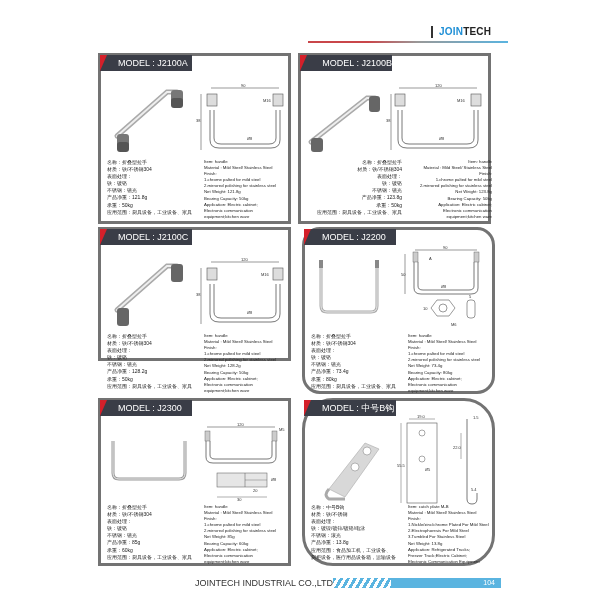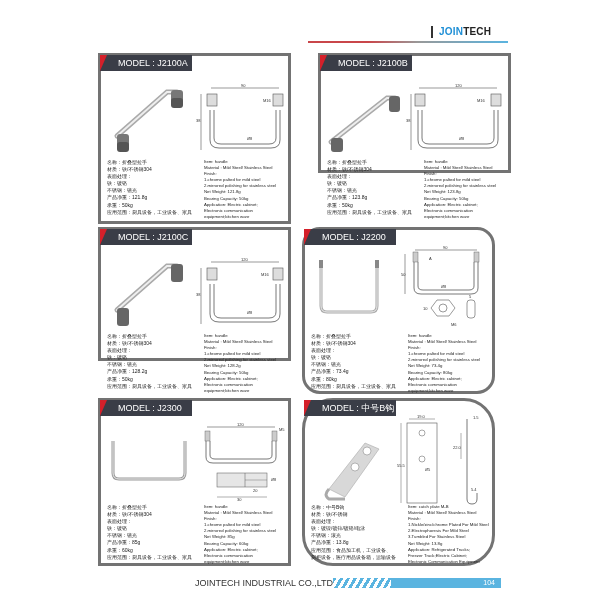--- a/index.html
+++ b/index.html
@@ -76,21 +76,21 @@
         <div>2.mirrored polishing for stainless steel</div>
         <div>Net Weight: 121.8g</div>
         <div>Bearing Capacity: 50kg</div>
         <div>Application: Electric cabinet;</div>
         <div>Electronic communication</div>
         <div>equipment;kitchen ware</div>
     </div>
   </div>
 </div>
 
-<div class="card" style="left:318px;top:53px;height:120px;">
+<div class="card" style="left:298px;top:53px;height:171px;text-align:right;">
   <div class="model-tag">MODEL : J2100B</div>
   <div class="img-area">
     <svg style="left:2px;top:8px;" width="80" height="76" viewBox="0 0 80 76">
       <path d="M8 62 L64 18 L72 18" stroke="#aaa" stroke-width="5" fill="none" stroke-linecap="round"></path>
       <path d="M8 62 L64 18 L72 18" stroke="#eee" stroke-width="2" fill="none" stroke-linecap="round"></path>
       <rect x="66" y="16" width="11" height="16" rx="3" fill="#666"></rect>
       <rect x="8" y="58" width="12" height="14" rx="3" fill="#666"></rect>
     </svg>
     <svg style="left:84px;top:10px;" width="106" height="74" viewBox="0 0 106 74">
       <line x1="14" y1="6" x2="92" y2="6" stroke="#333" stroke-width="0.5"></line>

